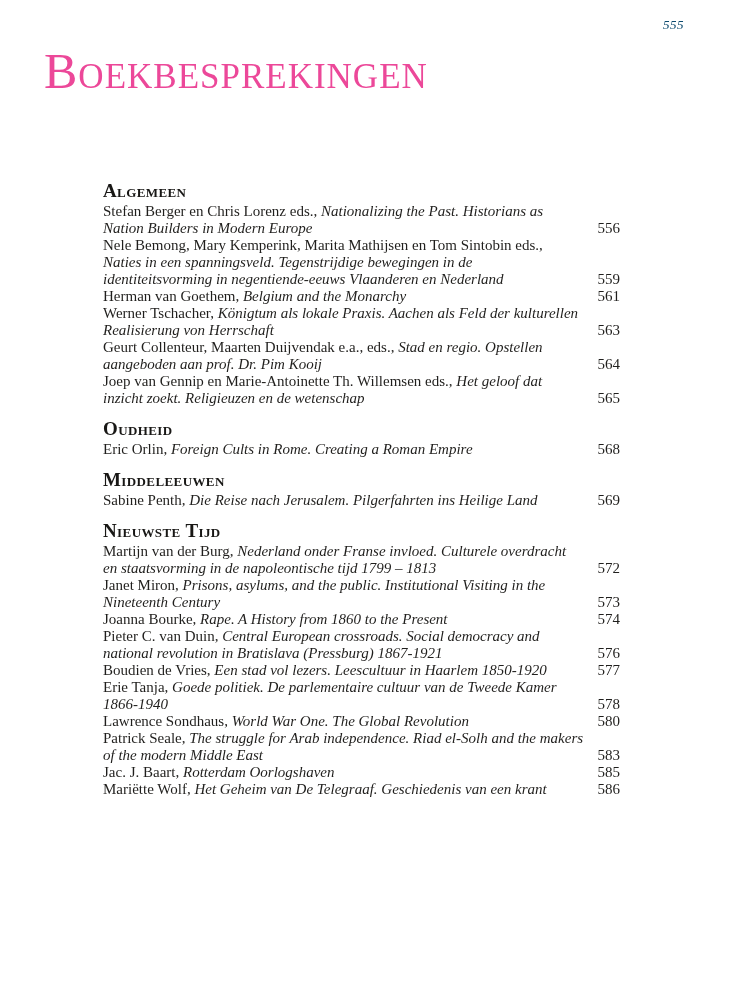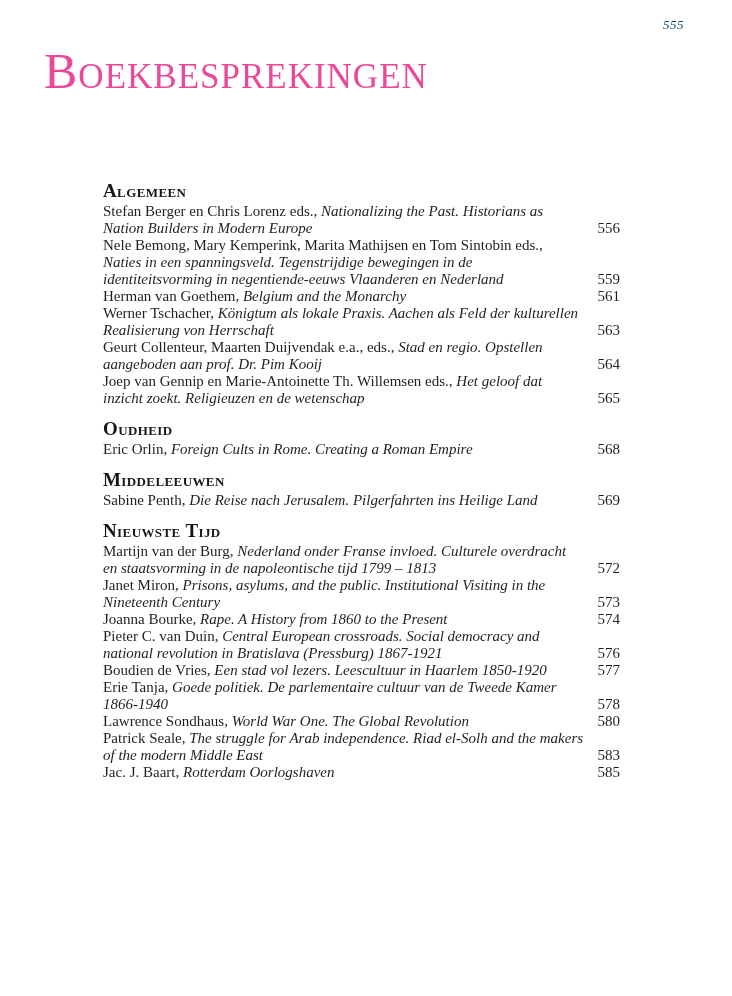--- a/index.html
+++ b/index.html
@@ -206,16 +206,23 @@
         </span>
         <span class="pageno">583</span>
       </div>
       <div class="entry">
         <span class="entry-text">
           <span class="author">Jac. J. Baart,</span>
           <span class="booktitle">Rotterdam Oorlogshaven</span>
         </span>
         <span class="pageno">585</span>
       </div>
+      <div class="entry">
+        <span class="entry-text">
+          <span class="author">Mariëtte Wolf,</span>
+          <span class="booktitle">Het Geheim van De Telegraaf. Geschiedenis van een krant</span>
+        </span>
+        <span class="pageno">586</span>
+      </div>
     </section>
 
   </div>
 </div>
 
 </body></html>

